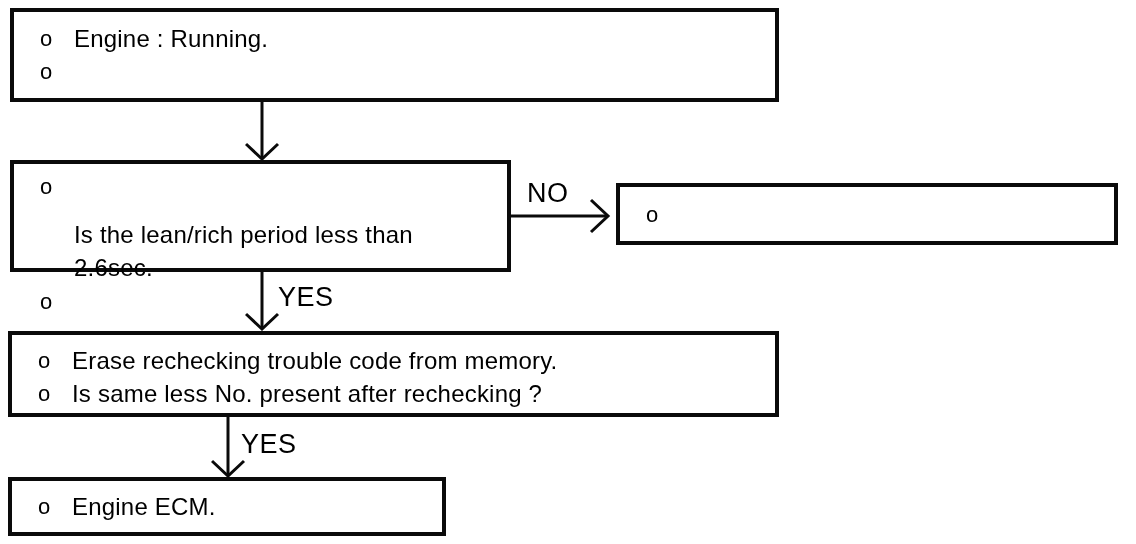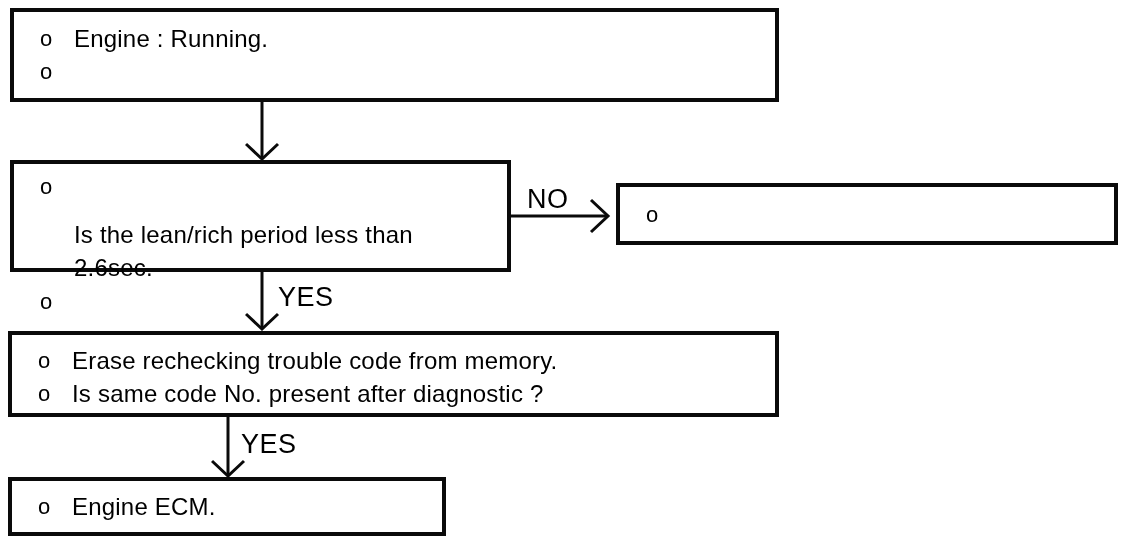--- a/index.html
+++ b/index.html
@@ -48,21 +48,21 @@
   #box-ecm     { left: 8px;   top: 477px; width: 438px; height: 59px;  }
 
   .connector { position: absolute; }
   .connector svg { display: block; }
   .edge-label {
     position: absolute;
     font-size: 27px;
     line-height: 27px;
     letter-spacing: 0.5px;
   }
-  #label-no    { left: 527px; top: 186px; }
+  #label-no    { left: 527px; top: 180px; }
   #label-yes-1 { left: 278px; top: 284px; }
   #label-yes-2 { left: 241px; top: 431px; }
 
   #arrow-start-check { left: 245px; top: 101px; }
   #arrow-check-erase { left: 245px; top: 272px; }
   #arrow-check-ho2s  { left: 511px; top: 198px; }
   #arrow-erase-ecm   { left: 211px; top: 416px; }
 </style>
 </head>
 <body>
@@ -118,21 +118,21 @@
     </svg>
   </div>
 
   <div class="box" id="box-erase">
     <div class="row">
       <span class="bullet">o</span>
       <span class="txt">Erase rechecking trouble code from memory.</span>
     </div>
     <div class="row">
       <span class="bullet">o</span>
-      <span class="txt">Is same code No. present after diagnostic ?</span>
+      <span class="txt">Is same less No. present after rechecking ?</span>
     </div>
   </div>
 
   <span class="edge-label" id="label-yes-2">YES</span>
   <div class="connector" id="arrow-erase-ecm">
     <svg width="36" height="62" viewBox="0 0 36 62">
       <line x1="17" y1="0" x2="17" y2="59" stroke="#0a0a0a" stroke-width="3"></line>
       <polyline points="1,45 17,60 33,45" fill="none" stroke="#0a0a0a" stroke-width="3"></polyline>
     </svg>
   </div>

